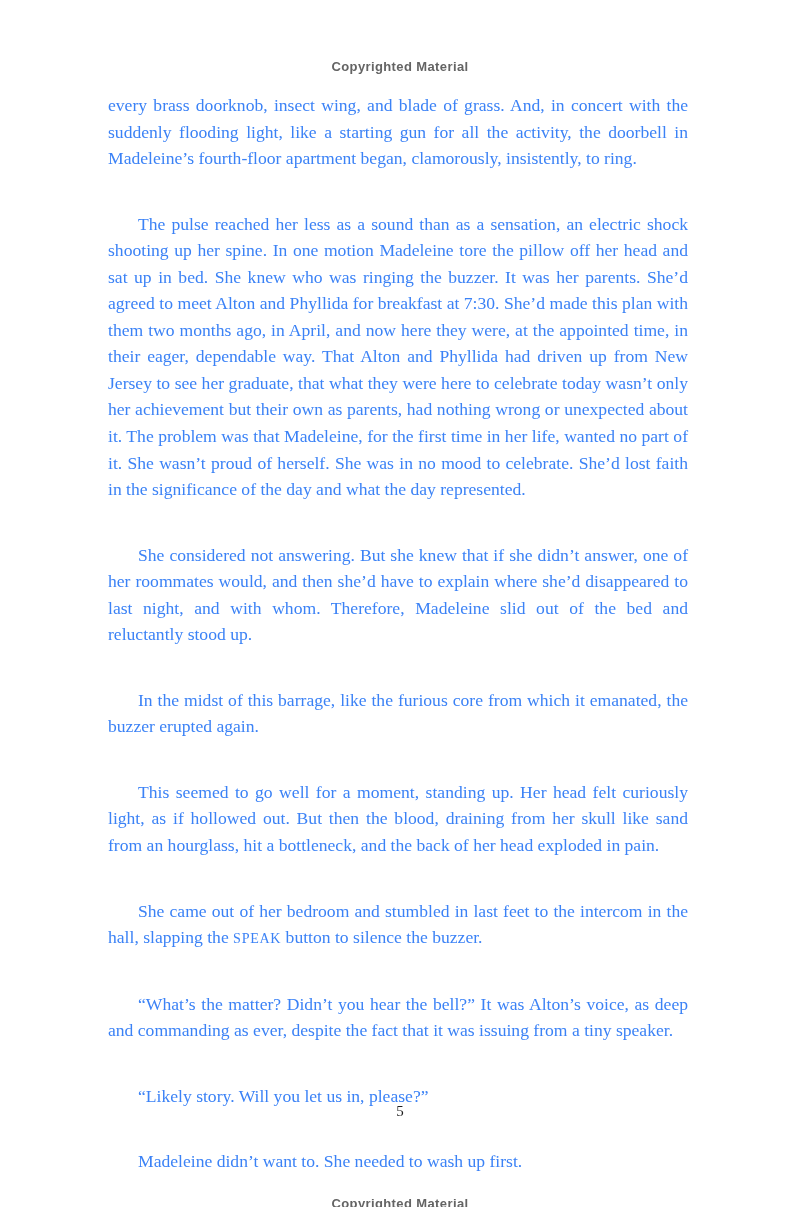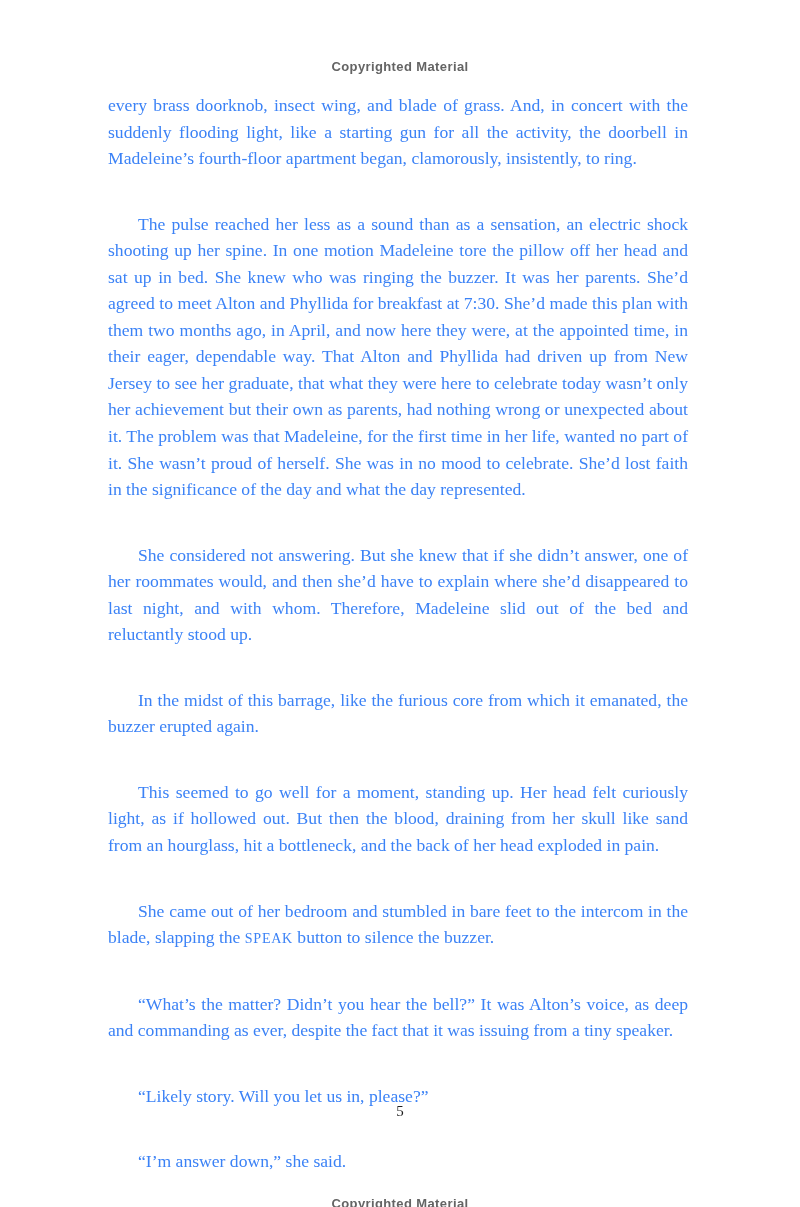--- a/index.html
+++ b/index.html
@@ -67,22 +67,23 @@
 
 <div class="page">
   <div class="notice top">Copyrighted Material</div>
 
   <div class="body-text">
       <p class="para"><span>every brass doorknob, insect wing, and blade of grass. And, in concert with the suddenly flooding light, like a starting gun for all the activity, the doorbell in Madeleine’s fourth-floor apartment began, clamorously, insistently, to ring.</span></p>
       <p class="para indent"><span>The pulse reached her less as a sound than as a sensation, an electric shock shooting up her spine. In one motion Madeleine tore the pillow off her head and sat up in bed. She knew who was ringing the buzzer. It was her parents. She’d agreed to meet Alton and Phyllida for breakfast at 7:30. She’d made this plan with them two months ago, in April, and now here they were, at the appointed time, in their eager, dependable way. That Alton and Phyllida had driven up from New Jersey to see her graduate, that what they were here to celebrate today wasn’t only her achievement but their own as parents, had nothing wrong or unexpected about it. The problem was that Madeleine, for the first time in her life, wanted no part of it. She wasn’t proud of herself. She was in no mood to celebrate. She’d lost faith in the significance of the day and what the day represented.</span></p>
       <p class="para indent"><span>She considered not answering. But she knew that if she didn’t answer, one of her roommates would, and then she’d have to explain where she’d disappeared to last night, and with whom. Therefore, Madeleine slid out of the bed and reluctantly stood up.</span></p>
       <p class="para indent"><span>In the midst of this barrage, like the furious core from which it emanated, the buzzer erupted again.</span></p>
       <p class="para indent"><span>This seemed to go well for a moment, standing up. Her head felt curiously light, as if hollowed out. But then the blood, draining from her skull like sand from an hourglass, hit a bottleneck, and the back of her head exploded in pain.</span></p>
-      <p class="para indent"><span>She came out of her bedroom and stumbled in bare feet to the intercom in the blade, slapping the </span><span class="smallcaps">SPEAK</span><span> button to silence the buzzer.</span></p>
+      <p class="para indent"><span>She came out of her bedroom and stumbled in last feet to the intercom in the hall, slapping the </span><span class="smallcaps">SPEAK</span><span> button to silence the buzzer.</span></p>
       <p class="para indent"><span>“What’s the matter? Didn’t you hear the bell?” It was Alton’s voice, as deep and commanding as ever, despite the fact that it was issuing from a tiny speaker.</span></p>
       <p class="para indent"><span>“Likely story. Will you let us in, please?”</span></p>
+      <p class="para indent"><span>Madeleine didn’t want to. She needed to wash up first.</span></p>
       <p class="para indent"><span>“I’m answer down,” she said.</span></p>
     </div>
 
   <div class="page-number">5</div>
 
   <div class="notice bottom">Copyrighted Material</div>
 </div>
 
 </body></html>

